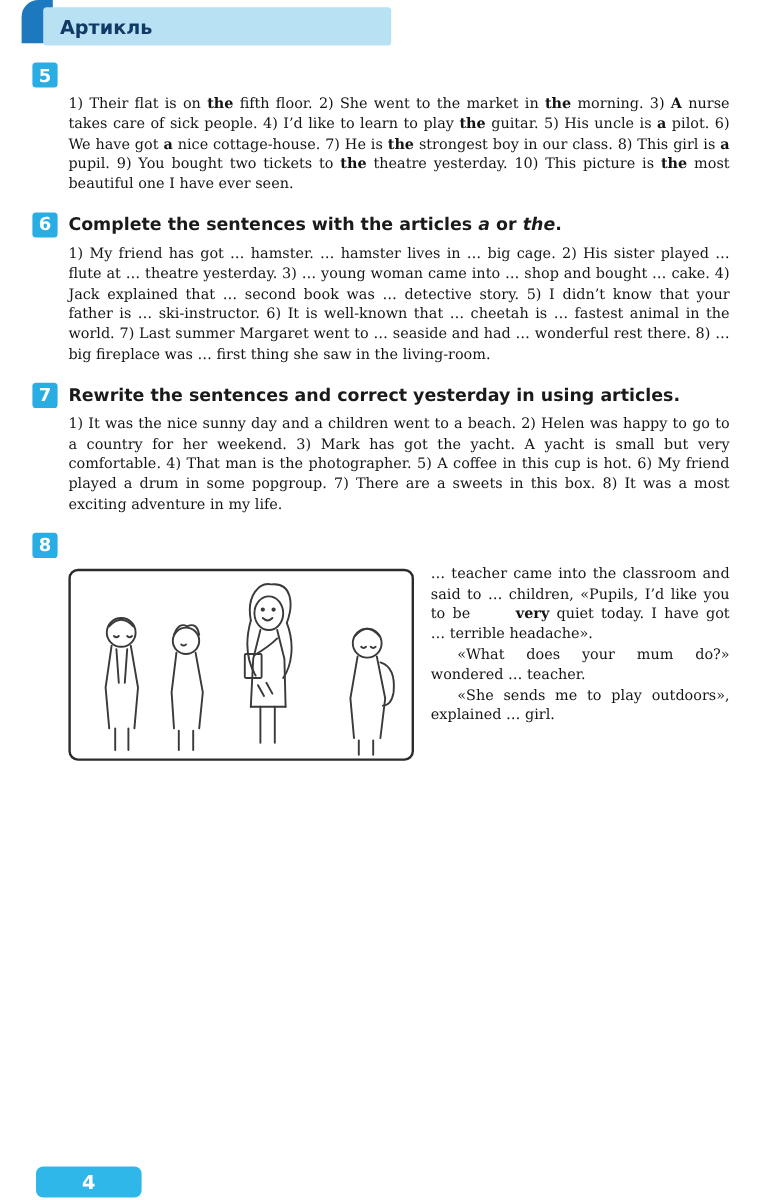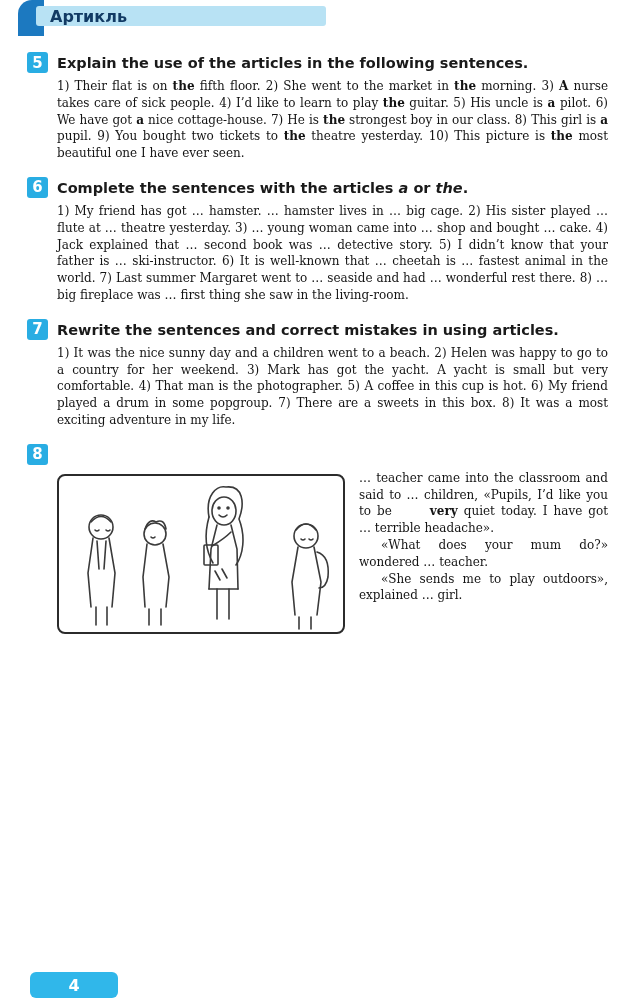--- a/index.html
+++ b/index.html
@@ -19,21 +19,21 @@
     top: 0; left: 18px;
     width: 26px; height: 36px;
     background: #1c79c0;
     border-top-left-radius: 14px;
   }
 
   
   .header-bar {
     position: absolute;
     top: 6px; left: 36px;
-    width: 290px; height: 20px;
+    width: 290px; height: 32px;
     background: #b8e2f4;
     border-radius: 3px;
     display: flex;
     align-items: center;
     padding-left: 14px;
     box-sizing: border-box;
     font-family: "DejaVu Sans", sans-serif;
     font-weight: bold;
     font-size: 16px;
     color: #113a64;
@@ -139,37 +139,36 @@
 
   <div class="header-bar">
     <span>Артикль</span>
   </div>
 
   <div class="content">
 
     <section class="exercise">
       <div class="ex-head">
         <div class="badge">5</div>
-        <h2 class="ex-title"><span>Explain the use of the articles in the following sentences.</span></h2>
       </div>
       <p class="ex-body"><span>1) Their flat is on </span><span style="font-weight: bold;">the</span><span> fifth floor. 2) She went to the market in </span><span style="font-weight: bold;">the</span><span> morning. 3) </span><span style="font-weight: bold;">A</span><span> nurse takes care of sick people. 4) I’d like to learn to play </span><span style="font-weight: bold;">the</span><span> guitar. 5) His uncle is </span><span style="font-weight: bold;">a</span><span> pilot. 6) We have got </span><span style="font-weight: bold;">a</span><span> nice cottage-house. 7) He is </span><span style="font-weight: bold;">the</span><span> strongest boy in our class. 8) This girl is </span><span style="font-weight: bold;">a</span><span> pupil. 9) You bought two tickets to </span><span style="font-weight: bold;">the</span><span> theatre yesterday. 10) This picture is </span><span style="font-weight: bold;">the</span><span> most beautiful one I have ever seen.</span></p>
     </section>
 
     <section class="exercise">
       <div class="ex-head">
         <div class="badge">6</div>
         <h2 class="ex-title"><span>Complete the sentences with the articles </span><span style="font-style: italic;">a</span><span> or </span><span style="font-style: italic;">the</span><span>.</span></h2>
       </div>
       <p class="ex-body"><span>1) My friend has got … hamster. … hamster lives in … big cage. 2) His sister played … flute at … theatre yesterday. 3) … young woman came into … shop and bought … cake. 4) Jack explained that … second book was … detective story. 5) I didn’t know that your father is … ski-instructor. 6) It is well-known that … cheetah is … fastest animal in the world. 7) Last summer Margaret went to … seaside and had … wonderful rest there. 8) … big fireplace was … first thing she saw in the living-room.</span></p>
     </section>
 
     <section class="exercise">
       <div class="ex-head">
         <div class="badge">7</div>
-        <h2 class="ex-title"><span>Rewrite the sentences and correct mistakes in using articles.</span></h2>
+        <h2 class="ex-title"><span>Rewrite the sentences and correct yesterday in using articles.</span></h2>
       </div>
       <p class="ex-body"><span>1) It was the nice sunny day and a children went to a beach. 2) Helen was happy to go to a country for her weekend. 3) Mark has got the yacht. A yacht is small but very comfortable. 4) That man is the photographer. 5) A coffee in this cup is hot. 6) My friend played a drum in some popgroup. 7) There are a sweets in this box. 8) It was a most exciting adventure in my life.</span></p>
     </section>
 
     <section class="exercise">
       <div class="ex-head">
         <div class="badge">8</div>
       </div>
       <div class="ex-body clearfix">
         <div class="illus">

